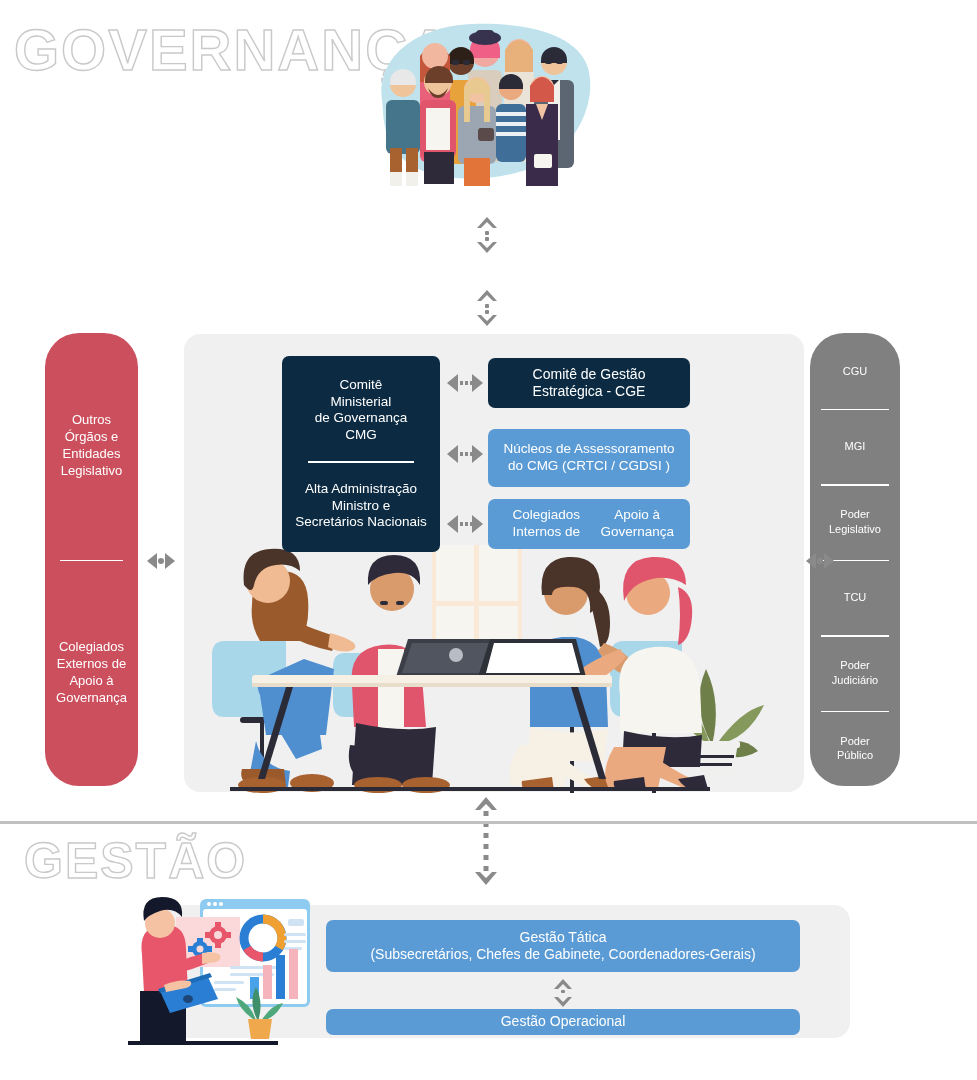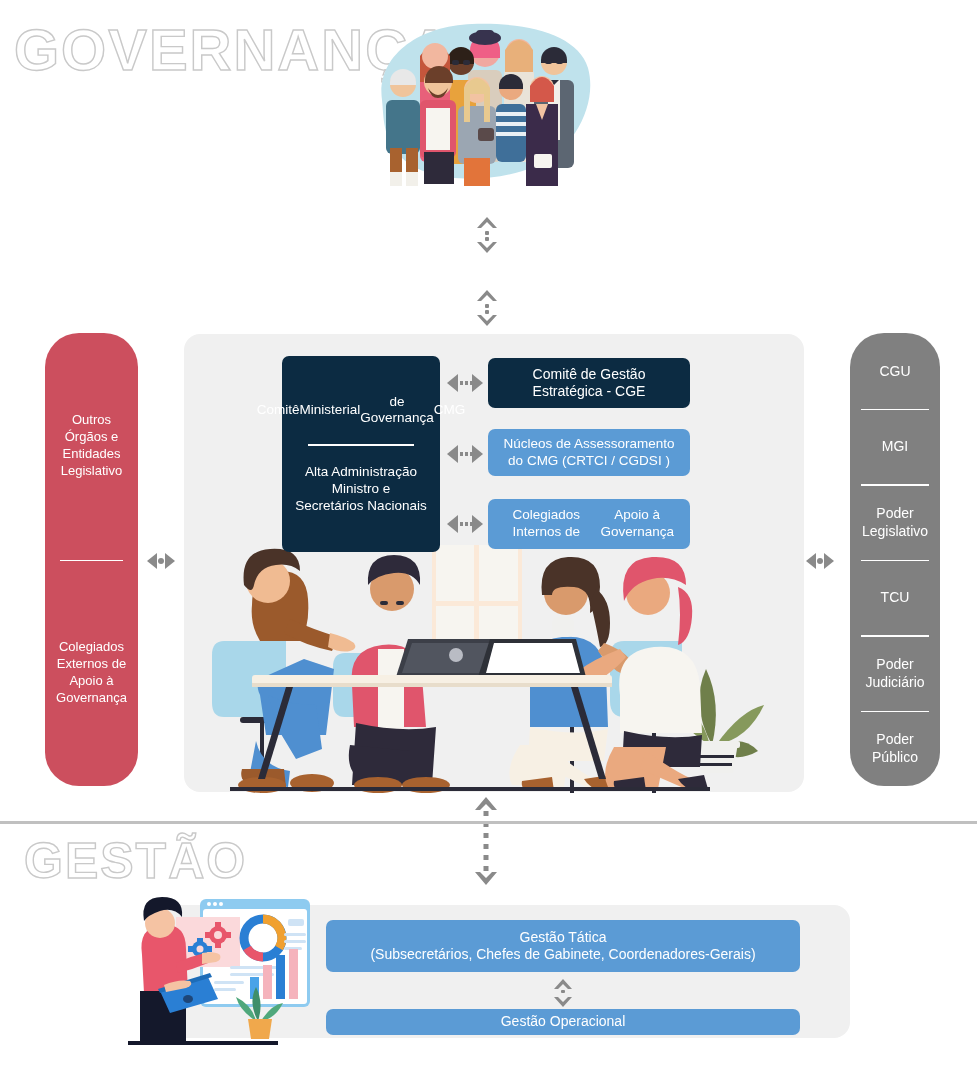--- a/index.html
+++ b/index.html
@@ -308,21 +308,21 @@
       <rect x="52" y="130" width="360" height="10" rx="3" fill="#f7f0e4"></rect>
       <rect x="52" y="138" width="360" height="4" fill="#e8ddcb"></rect>
       <path d="M86,142 l-28,92 h7 l28,-92 z" fill="#2b2b38"></path>
       <path d="M378,142 l28,92 h-7 l-28,-92 z" fill="#2b2b38"></path>
 
       <rect x="30" y="242" width="480" height="4" fill="#2b2b38"></rect>
     </svg>
   </div>
 
   <div class="box navy" id="box-cmg" style="left:282px; top:356px; width:158px; height:196px; flex-direction:column; font-size:13.5px; padding:14px 8px;">
-    <div style="display:flex;flex-direction:row;align-items:center;">
+    <div style="display:flex;flex-direction:column;align-items:center;">
       <span>Comitê</span>
       <span>Ministerial</span>
       <span>de Governança</span>
       <span>CMG</span>
     </div>
     <div style="width:74%;height:1.5px;background:#ffffff;margin:17px 0 18px 0;"></div>
     <div style="display:flex;flex-direction:column;align-items:center;">
       <span>Alta Administração</span>
       <span>Ministro e</span>
       <span>Secretários Nacionais</span>
@@ -355,21 +355,21 @@
       <rect x="20" y="9" width="3" height="4" fill="#8a8a8a"></rect>
       <rect x="25" y="9" width="2" height="4" fill="#8a8a8a"></rect>
     </svg>
   </div>
 
   <div class="box navy" id="box-cge" style="left:488px; top:358px; width:202px; height:50px; flex-direction:column; font-size:14px;">
     <span>Comitê de Gestão</span>
     <span>Estratégica - CGE</span>
   </div>
 
-  <div class="box blue" id="box-nucleos" style="left:488px; top:429px; width:202px; height:47px; flex-direction:column; font-size:13.5px;">
+  <div class="box blue" id="box-nucleos" style="left:488px; top:429px; width:202px; height:58px; flex-direction:column; font-size:13.5px;">
     <span>Núcleos de Assessoramento</span>
     <span>do CMG (CRTCI / CGDSI )</span>
   </div>
 
   <div class="box blue" id="box-colegiados-internos" style="left:488px; top:499px; width:202px; height:50px; font-size:13.5px;">
     <span>Colegiados Internos de</span>
     <span>Apoio à Governança</span>
   </div>
 
   <div class="pillar red" id="left-pillar" style="left:45px; top:333px; width:93px; height:453px; font-size:13px;align-items:center;">
@@ -392,21 +392,21 @@
   </div>
 
   <div class="conn" style="left:146px; top:551px;">
     <svg width="30" height="20" viewBox="0 0 30 20">
       <path d="M1 10 L11 2 L11 18 Z" fill="#8a8a8a"></path>
       <path d="M29 10 L19 2 L19 18 Z" fill="#8a8a8a"></path>
       <circle cx="15" cy="10" r="3" fill="#8a8a8a"></circle>
     </svg>
   </div>
 
-  <div class="pillar gray" id="right-pillar" style="left:850px; top:333px; width:90px; height:453px; font-size:14px;">
+  <div class="pillar gray" id="right-pillar" style="left:810px; top:333px; width:90px; height:453px; font-size:11px;">
     <div class="seg">
       <div>
           <div>CGU</div>
         </div>
     </div>
     <div class="seg">
       <div>
           <div>MGI</div>
         </div>
     </div>

